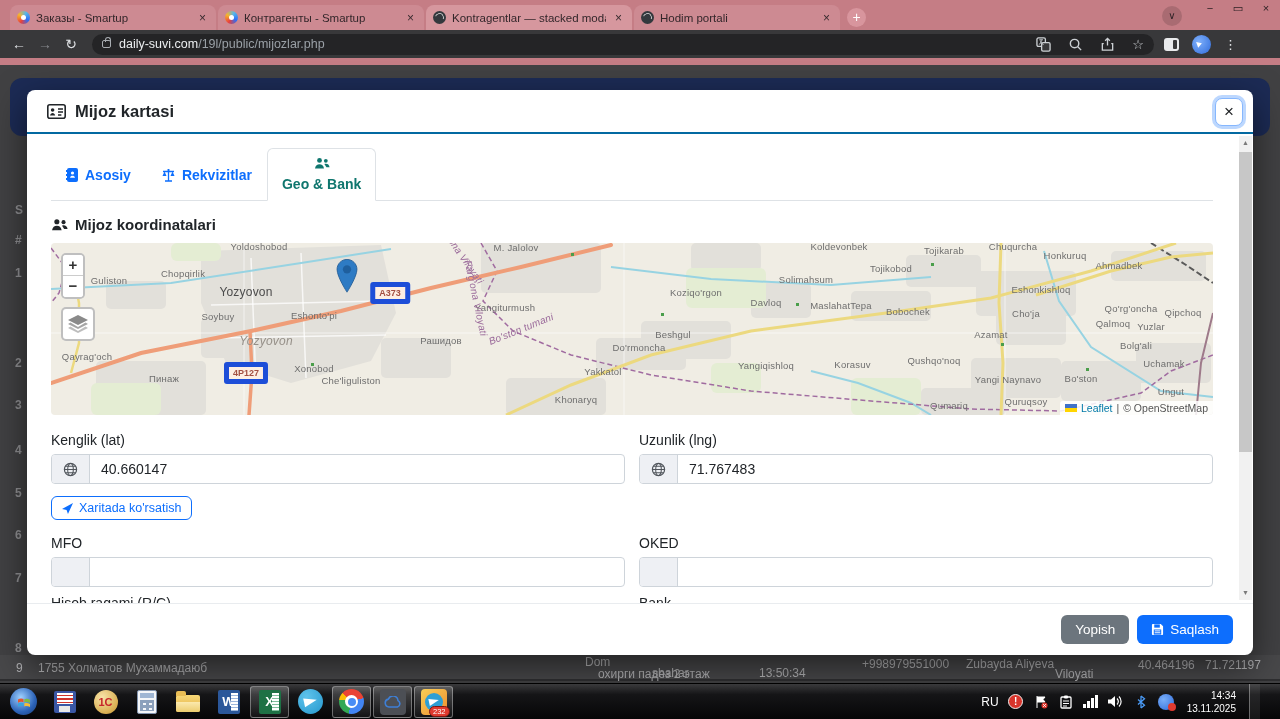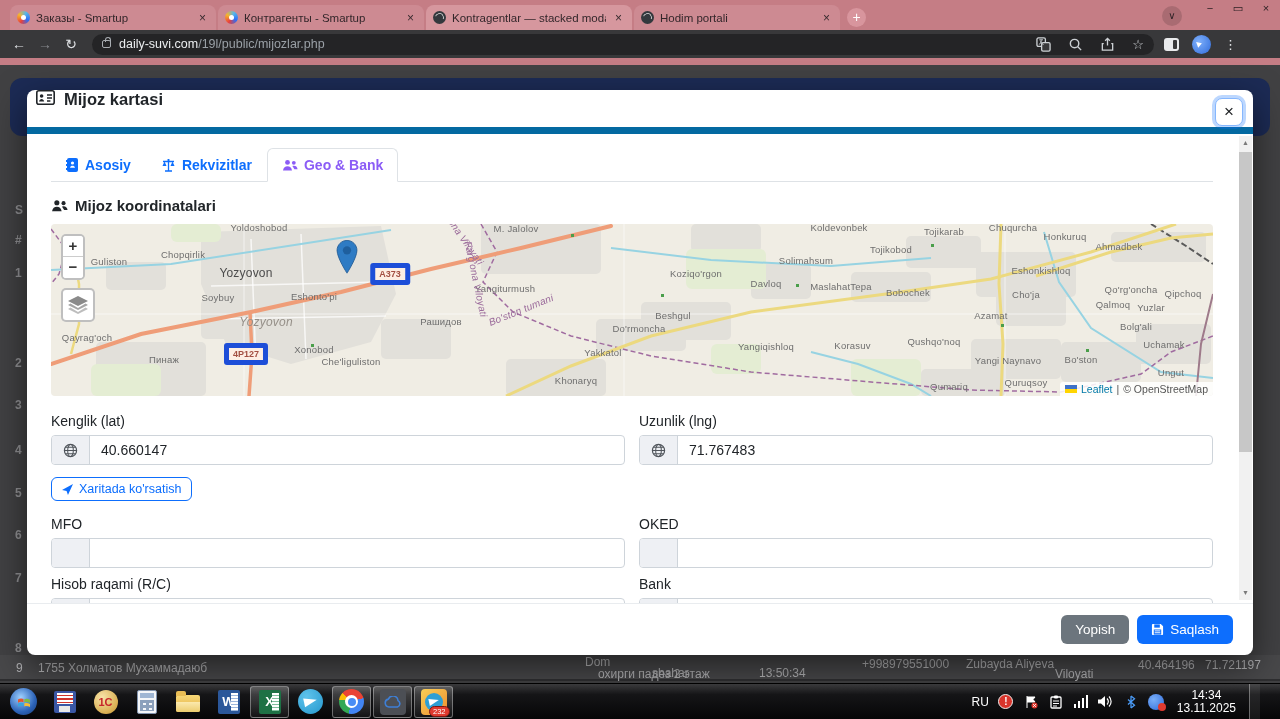--- a/index.html
+++ b/index.html
@@ -44,27 +44,27 @@
 
   
   .page{position:absolute;left:0;top:65px;width:1280px;height:618px;background:#414143;}
   .navy-header{position:absolute;left:10px;top:13px;width:1260px;height:58px;border-radius:12px;background:#1c2b55;}
   .bd-char{position:absolute;color:#8f8f92;font-size:12px;font-weight:bold;}
   .bottom-row{position:absolute;left:0;top:590px;width:1280px;height:26px;background:#48484a;border-bottom:2px solid #2e2e30;}
   .bottom-row span{position:absolute;color:#b3b3b5;font-size:12px;white-space:nowrap;}
 
   
   .modal{position:absolute;left:27px;top:90px;width:1226px;height:565px;background:#fff;border-radius:8px;box-shadow:0 12px 34px rgba(0,0,0,.55);}
-  .m-header{height:44px;border-bottom:7px solid #0369a1;display:flex;align-items:flex-start;padding:0 9px;gap:9px;}
+  .m-header{height:44px;border-bottom:2px solid #0369a1;display:flex;align-items:center;padding:0 20px;gap:9px;}
   .m-title{font-size:16.5px;font-weight:700;color:#212529;}
   .m-close{position:absolute;right:10px;top:8px;width:28px;height:28px;background:#fff;border:1px solid #86b7fe;box-shadow:0 0 0 3px rgba(13,110,253,.28);border-radius:7px;font-size:17px;color:#1b1e21;line-height:26px;text-align:center;cursor:pointer;}
   .m-body{position:relative;height:469px;overflow:hidden;padding:14px 40px 0 24px;}
   .nav-tabs{display:flex;border-bottom:1px solid #dee2e6;}
   .nav-link{display:flex;align-items:center;gap:6px;padding:8px 14px;font-size:14px;font-weight:600;color:#0d6efd;border:1px solid transparent;border-radius:6px 6px 0 0;margin-bottom:-1px;cursor:pointer;}
-  .nav-link.active{color:#8b5cf6;background:#fff;border-color:#dee2e6 #dee2e6 #fff;}
+  .nav-link.active{color:#0f766e;background:#fff;border-color:#dee2e6 #dee2e6 #fff;flex-direction:column;}
   .sec-title{display:flex;align-items:center;gap:7px;font-size:15px;font-weight:700;color:#212529;margin:15px 0 10px;}
 
   
   .map{position:relative;width:1162px;height:172px;background:#f0ede4;border-radius:4px;overflow:hidden;cursor:grab;}
   .map svg.base{position:absolute;left:0;top:0;}
   .map-label{position:absolute;transform:translate(-50%,-50%);font-size:9.5px;color:#6e6e6e;white-space:nowrap;letter-spacing:.2px;pointer-events:none;}
   .map-label.town{font-size:12px;color:#4c4c4c;}
   .map-label.area{font-size:12px;font-style:italic;color:#969089;}
   .map-label.bnd{font-size:10px;font-style:italic;color:#9b6b9b;}
   .shield{position:absolute;transform:translate(-50%,-50%);font-size:9px;font-weight:bold;color:#a34f42;background:#fdeee3;border:5px solid #1d4ed8;border-radius:3px;padding:0 4px;line-height:12px;pointer-events:none;}
@@ -126,21 +126,21 @@
   .tg2 .circ i{position:absolute;left:4px;top:5px;width:0;height:0;border-left:10px solid #fff;border-top:3px solid transparent;border-bottom:4px solid transparent;transform:rotate(-12deg);}
   .badge{position:absolute;right:-3px;bottom:-2px;background:#e03a2f;color:#fff;font-size:7.5px;border-radius:6px;padding:0 3px;line-height:9px;border:1px solid #7d1712;}
   .tray{margin-left:auto;display:flex;align-items:center;gap:9px;padding-right:20px;color:#fff;}
   .kbd{font-size:12px;color:#fff;cursor:pointer;}
   .tray-ic{width:16px;height:16px;display:flex;align-items:center;justify-content:center;cursor:pointer;}
   .redcirc{width:15px;height:15px;border-radius:50%;background:#d9342b;border:1px solid #eee;color:#fff;font-size:10px;font-weight:bold;line-height:13px;text-align:center;}
   .sigbars{display:flex;align-items:flex-end;gap:1.5px;height:13px;}
   .sigbars i{width:2.5px;background:#fff;display:block;}
   .appcirc{width:16px;height:16px;border-radius:50%;background:radial-gradient(circle at 35% 35%,#79aef7,#2f6bdb);position:relative;}
   .appcirc i{position:absolute;right:-2px;bottom:-1px;width:8px;height:8px;border-radius:50%;background:#e03a2f;}
-  .clock{text-align:center;font-size:12px;line-height:13px;color:#fff;margin:0 4px;cursor:pointer;}
+  .clock{text-align:right;font-size:10px;line-height:13px;color:#fff;margin:0 4px;cursor:pointer;}
   .showdesk{width:11px;height:36px;background:rgba(255,255,255,.07);border-left:1px solid rgba(255,255,255,.35);cursor:pointer;}
 </style>
 </head>
 <body>
 
 <div class="screen">
 
   <div class="tabstrip">
     <div id="tab-list" style="display:flex;align-items:flex-end;">
         <div class="btab">

